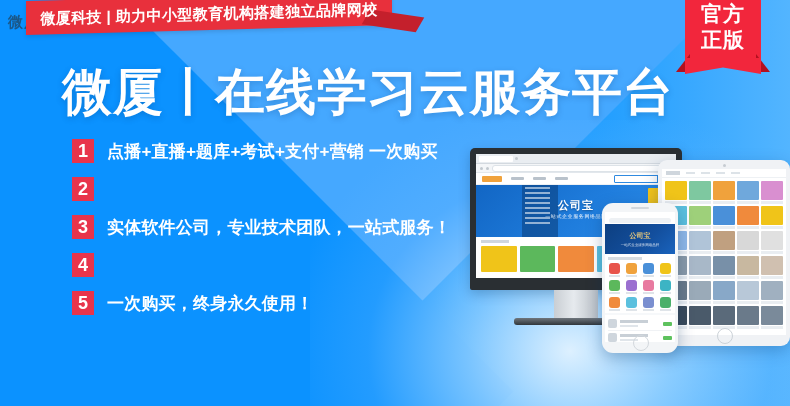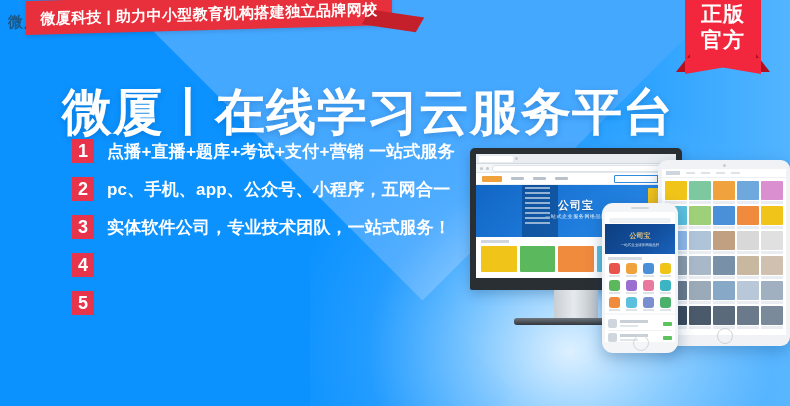--- a/index.html
+++ b/index.html
@@ -161,21 +161,20 @@
     position: absolute;
     left: 62px;
     top: 66px;
     font-size: 50px;
     font-weight: 700;
     color: #ffffff;
     letter-spacing: 1px;
     white-space: nowrap;
     text-shadow: 0 2px 6px rgba(0,40,90,0.22);
     line-height: 1.05;
-    margin-top: 20px;
   }
 
   
   .features {
     position: absolute;
     left: 72px;
     top: 138px;
     display: flex;
     flex-direction: column;
     gap: 12px;
@@ -611,46 +610,46 @@
     <div class="topbar-tail"></div>
     <div class="topbar-inner">
       <span class="topbar-text">微厦科技 | 助力中小型教育机构搭建独立品牌网校</span>
     </div>
   </div>
 
   <div class="ribbon">
     <div class="ribbon-shadow-l"></div>
     <div class="ribbon-shadow-r"></div>
     <div class="ribbon-text">
+      <div>官方</div>
       <div>正版</div>
-      <div>官方</div>
     </div>
     <div class="ribbon-notch"></div>
   </div>
 
   <div class="headline">微厦丨在线学习云服务平台</div>
 
   <div class="features">
     <div class="feature-row">
       <div class="feature-num">1</div>
-      <div class="feature-text">点播+直播+题库+考试+支付+营销 一站式服务</div>
+      <div class="feature-text">点播+直播+题库+考试+支付+营销 一次购买</div>
     </div>
     <div class="feature-row">
       <div class="feature-num">2</div>
-      <div class="feature-text">pc、手机、app、公众号、小程序，五网合一</div>
     </div>
     <div class="feature-row">
       <div class="feature-num">3</div>
       <div class="feature-text">实体软件公司，专业技术团队，一站式服务！</div>
     </div>
     <div class="feature-row">
       <div class="feature-num">4</div>
     </div>
     <div class="feature-row">
       <div class="feature-num">5</div>
+      <div class="feature-text">一次购买，终身永久使用！</div>
     </div>
   </div>
 
   <div class="devices">
 
     <div class="tablet">
       <div class="tablet-cam"></div>
       <div class="tablet-screen">
         <div class="tablet-top">
           <div class="tt-logo"></div>

